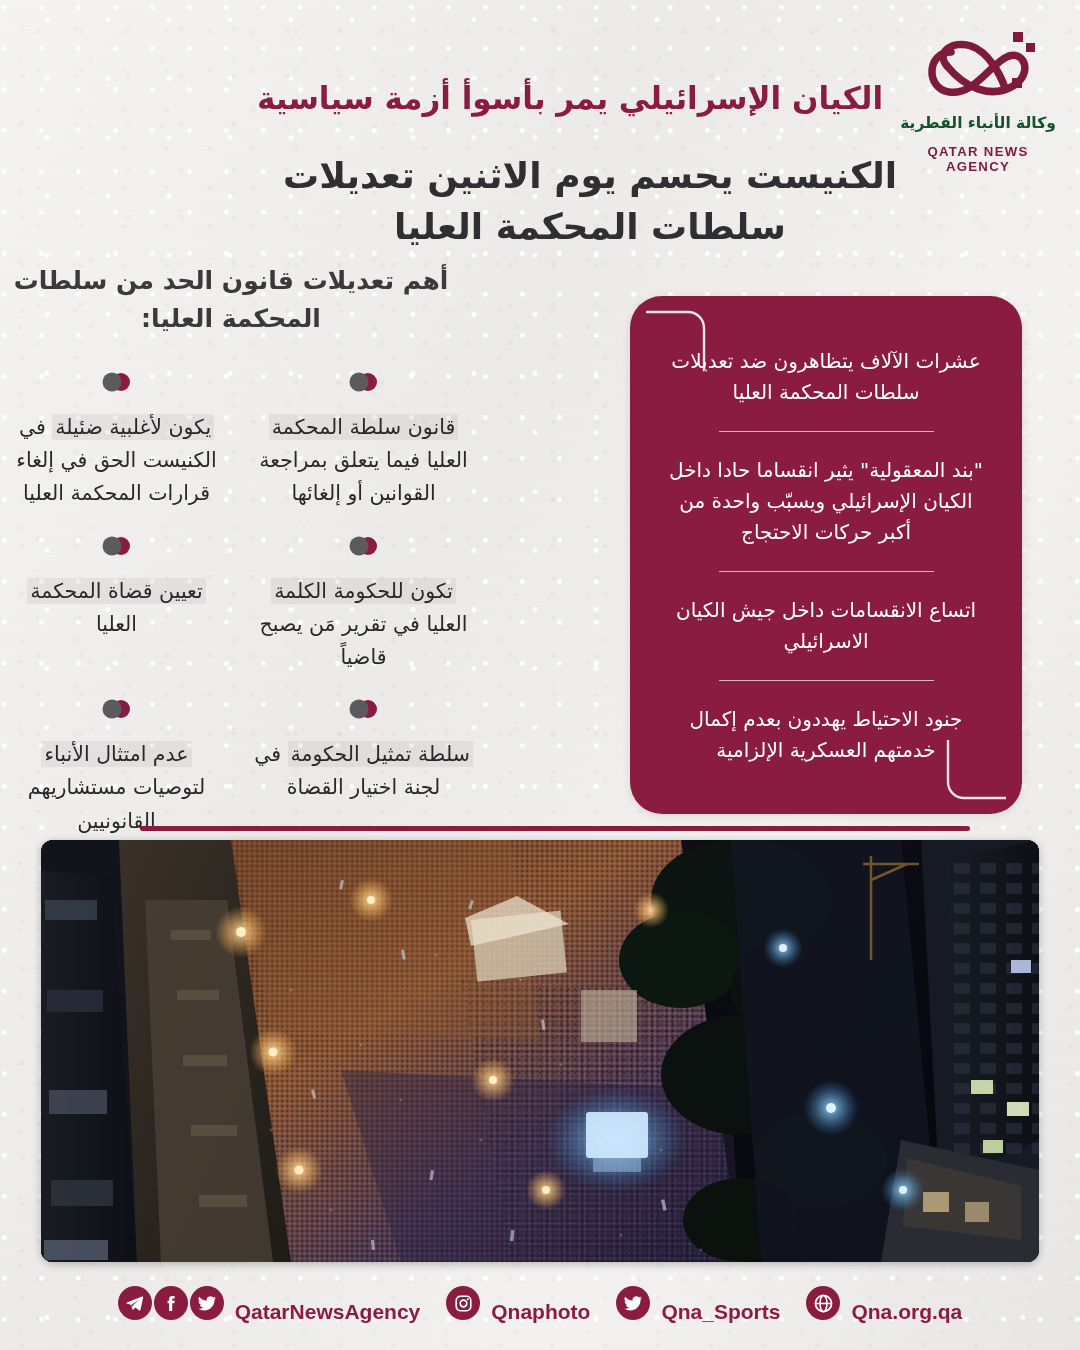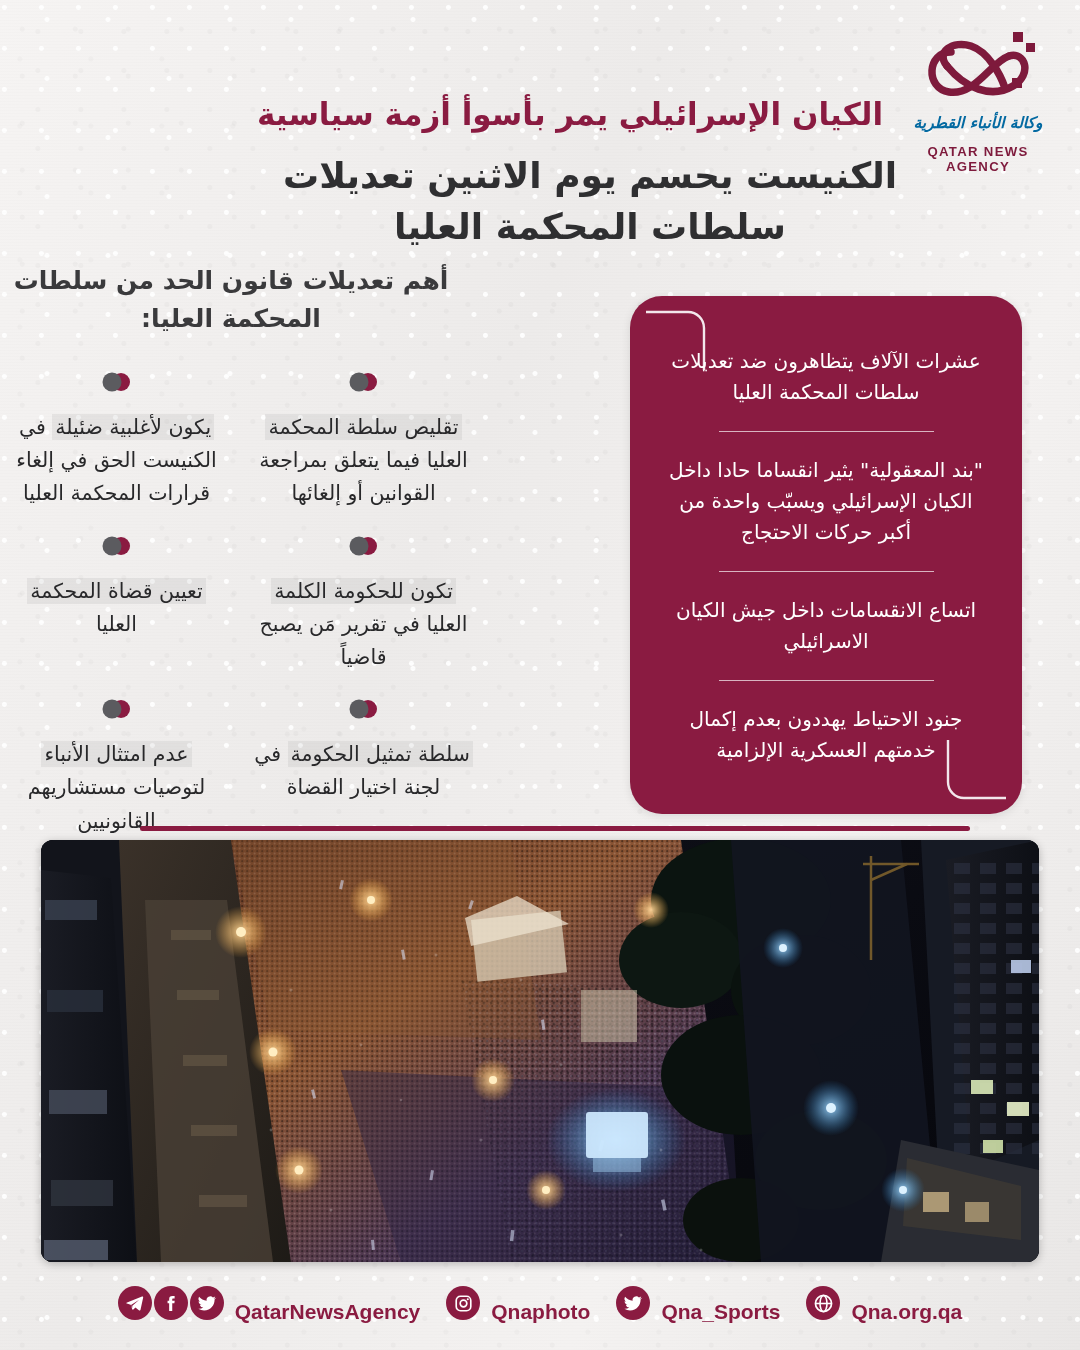--- a/index.html
+++ b/index.html
@@ -37,39 +37,38 @@
 
   
   #logo {
     position: absolute;
     top: 26px; right: 18px;
     width: 168px;
     text-align: center;
   }
   #logo .mark { width: 130px; height: 92px; margin: 0 auto; display: block; }
   #logo .ar {
-    color: #0369a1; font-size: 15.5px; font-weight: bold;
+    color: #14532d; font-size: 15.5px; font-weight: bold;
     letter-spacing: .5px; margin-top: -4px;
     font-family: "DejaVu Sans", sans-serif;
-    font-style: italic;
   }
   #logo .en {
     color: #7e1a3c; font-size: 13.2px; font-weight: bold;
     letter-spacing: 1.3px; margin-top: 12px;
     font-family: "Liberation Sans", sans-serif;
     direction: ltr;
   }
 
   
   #main-title {
     position: absolute;
     top: 78px; right: 160px; width: 700px;
     text-align: center;
     color: #8a1b41;
-    font-size: 31px; font-weight: bold; line-height: 1.35; margin-top: 16px;
+    font-size: 31px; font-weight: bold; line-height: 1.35;
   }
   #sub-title {
     position: absolute;
     top: 150px; right: 180px; width: 620px;
     text-align: center;
     color: #2f2f31;
     font-size: 36px; font-weight: bold; line-height: 1.42;
   }
 
   
@@ -206,21 +205,21 @@
 <div id="left-col">
   <div id="section-head">أهم تعديلات قانون الحد من سلطات المحكمة العليا:</div>
   <div id="points-grid">
       <div class="point">
         <div class="dots">
           <svg width="36" height="22" viewBox="0 0 36 22">
             <circle cx="22" cy="11" r="9" fill="#8a1b41"></circle>
             <circle cx="13" cy="11" r="9.5" fill="#5b5b5f"></circle>
           </svg>
         </div>
-        <div class="point-text"><span class="hl">تقليص سلطة المحكمة</span> <span>العليا فيما يتعلق بمراجعة القوانين أو إلغائها</span></div>
+        <div class="point-text"><span class="hl">قانون سلطة المحكمة</span> <span>العليا فيما يتعلق بمراجعة القوانين أو إلغائها</span></div>
       </div>
       <div class="point">
         <div class="dots">
           <svg width="36" height="22" viewBox="0 0 36 22">
             <circle cx="22" cy="11" r="9" fill="#8a1b41"></circle>
             <circle cx="13" cy="11" r="9.5" fill="#5b5b5f"></circle>
           </svg>
         </div>
         <div class="point-text"><span class="hl">يكون لأغلبية ضئيلة</span> <span>في الكنيست الحق في إلغاء قرارات المحكمة العليا</span></div>
       </div>

